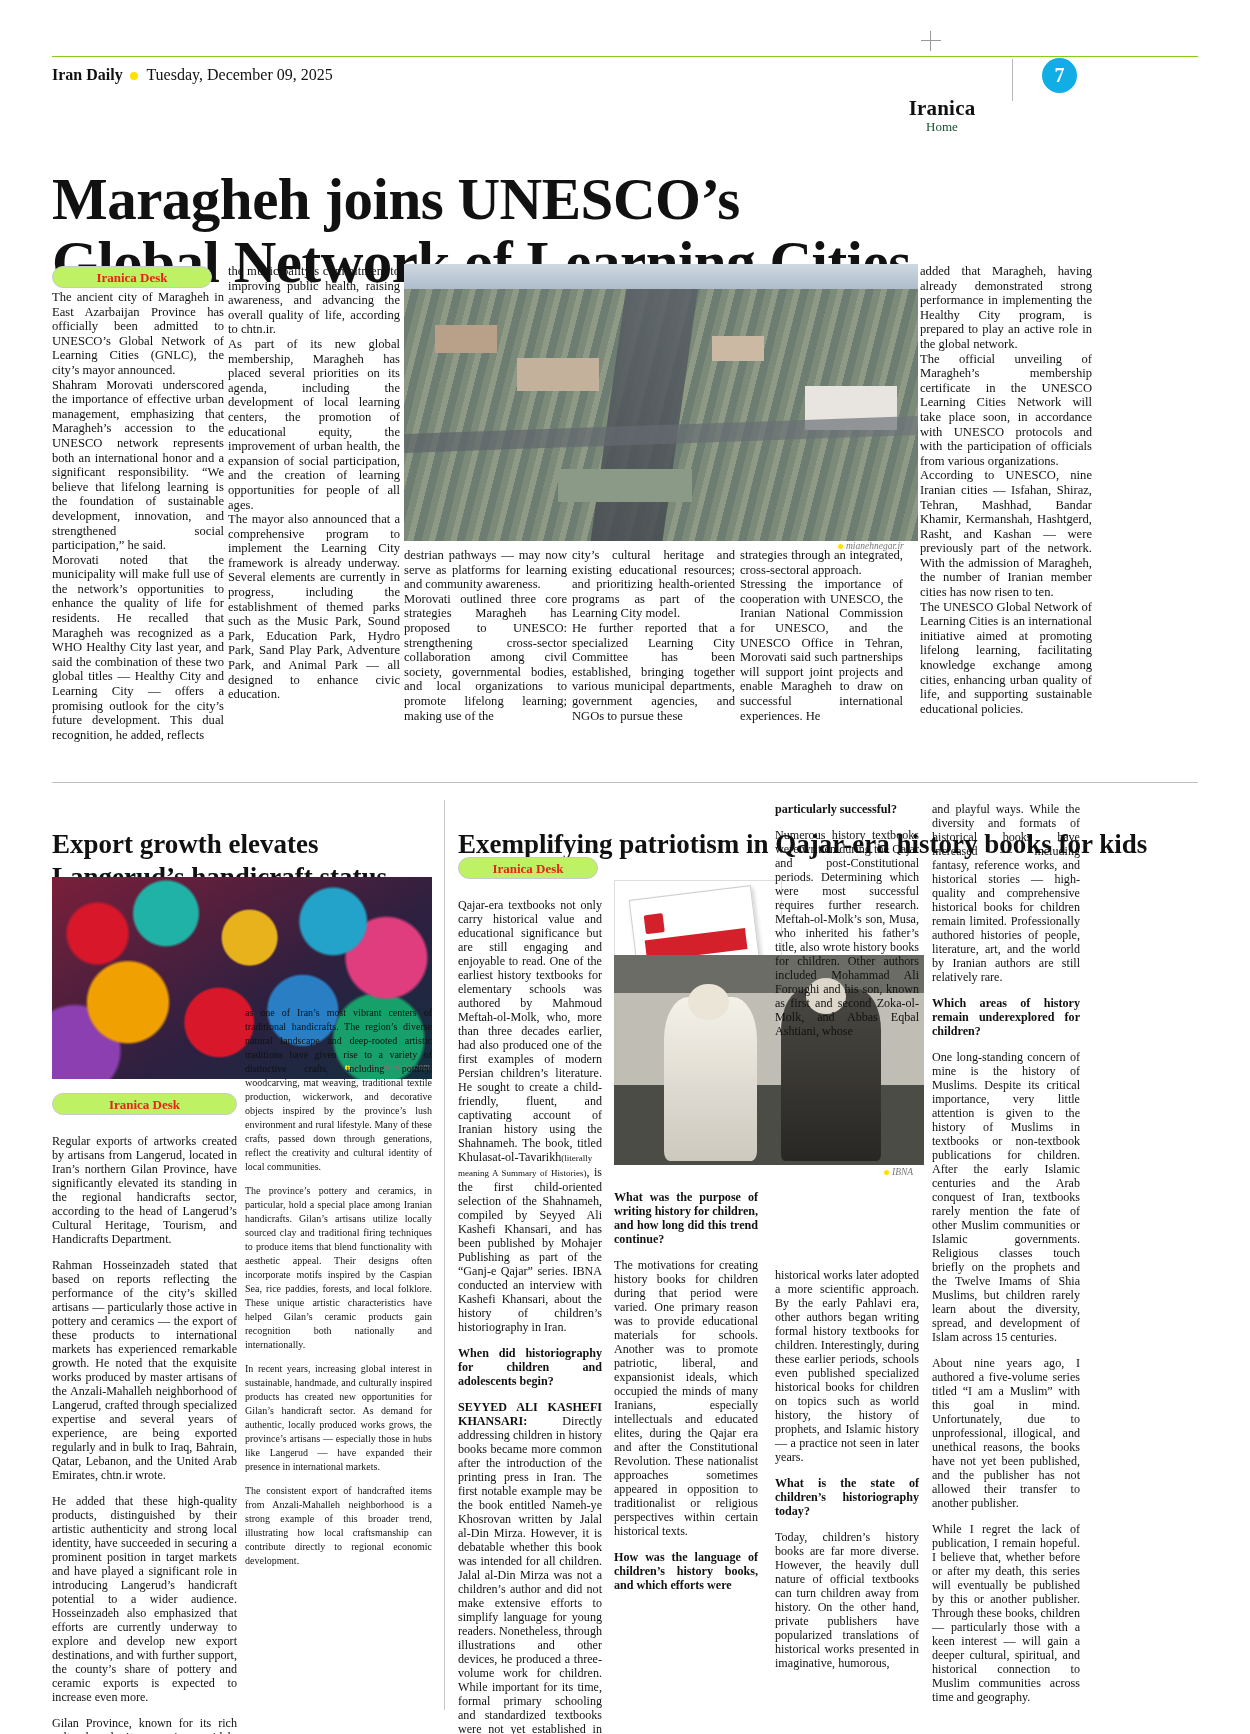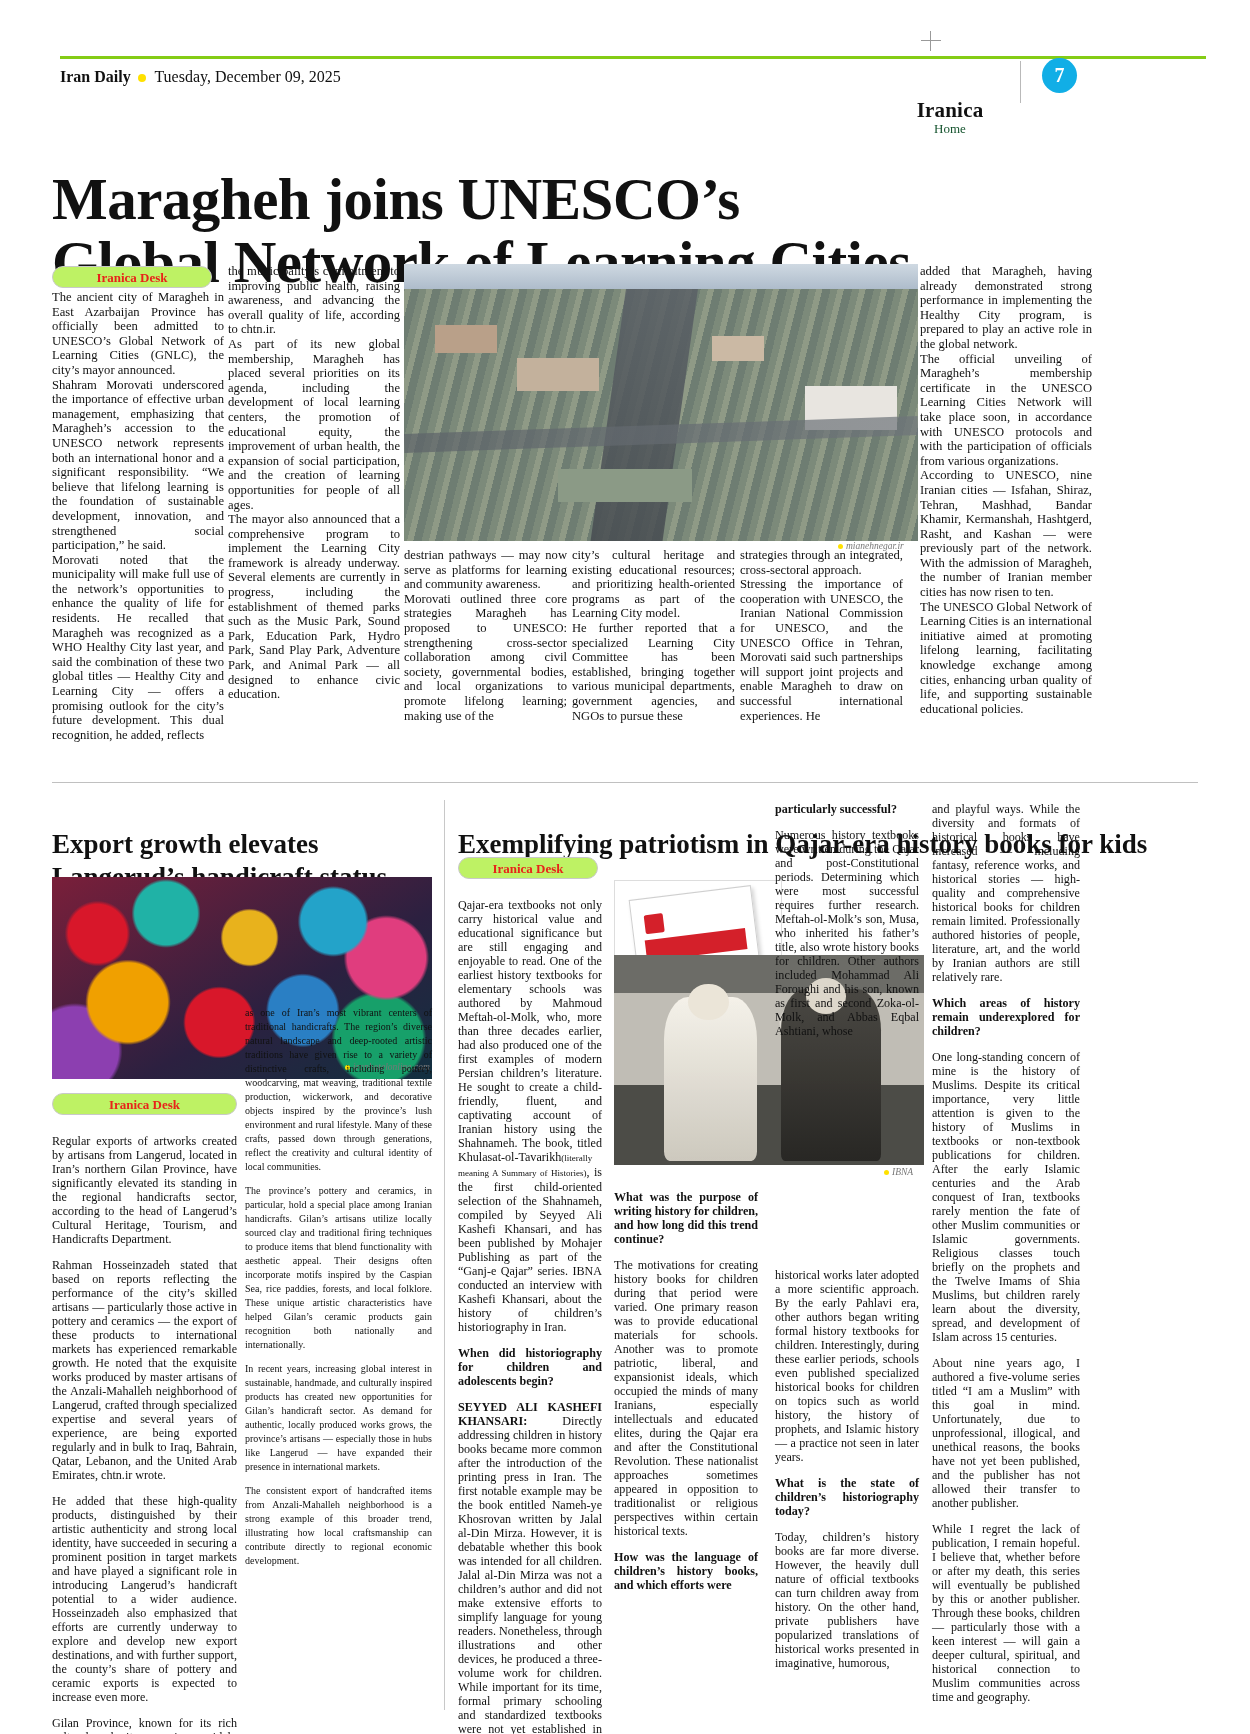--- a/index.html
+++ b/index.html
@@ -13,21 +13,21 @@
     overflow:hidden;
   }
   .page { position:absolute; left:0; top:0; width:1250px; height:1734px; }
 
   
   .cropmark { position:absolute; left:921px; top:31px; width:20px; height:20px; }
   .cropmark:before { content:""; position:absolute; left:9px; top:0; width:1px; height:20px; background:#999; }
   .cropmark:after  { content:""; position:absolute; left:0; top:9px; width:20px; height:1px; background:#999; }
 
   
-  .masthead { position:absolute; left:60px; top:56px; width:1146px; height:46px; border-top:3px solid #84cc16; }
+  .masthead { position:absolute; left:52px; top:56px; width:1146px; height:46px; border-top:1px solid #84cc16; }
   .mh-left { position:absolute; left:0; top:9px; font-size:16px; white-space:nowrap; }
   .mh-left .brand { font-weight:bold; }
   .dot { display:inline-block; width:8px; height:8px; border-radius:50%; background:#ffe100; margin:0 5px 0 3px; vertical-align:middle; }
   .mh-sec { position:absolute; left:830px; top:5px; width:120px; text-align:center;margin-top:36px; }
   .mh-sec .sec-title { font-size:21px; font-weight:bold; line-height:1.0; letter-spacing:.2px;}
   .mh-sec .sec-sub { font-size:13px; color:#14532d; line-height:1.3; }
   .mh-rule { position:absolute; left:960px; top:2px; width:1px; height:42px; background:#b9b9b9; }
   .pagenum { position:absolute; left:1042px; top:58px; width:35px; height:35px; border-radius:50%;
              background:#11aee6; color:#fff; font-weight:bold; font-size:20px; text-align:center; line-height:35px; }
 

